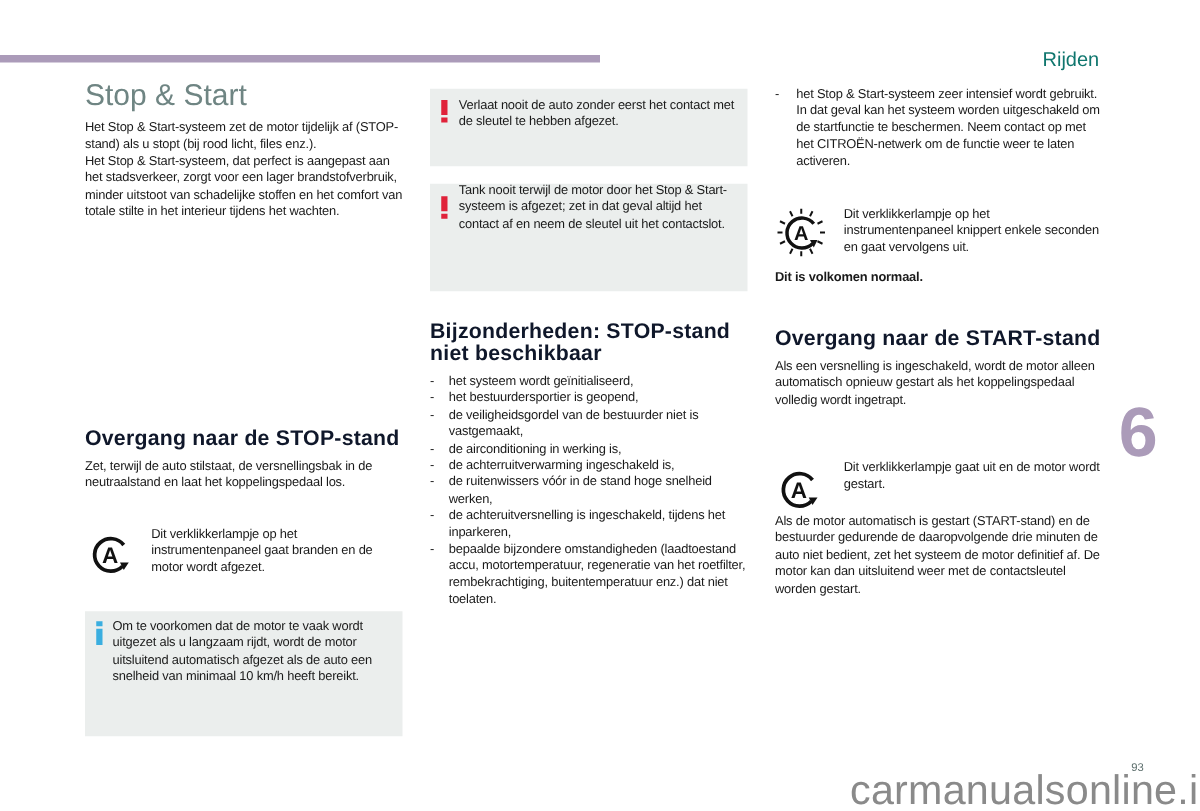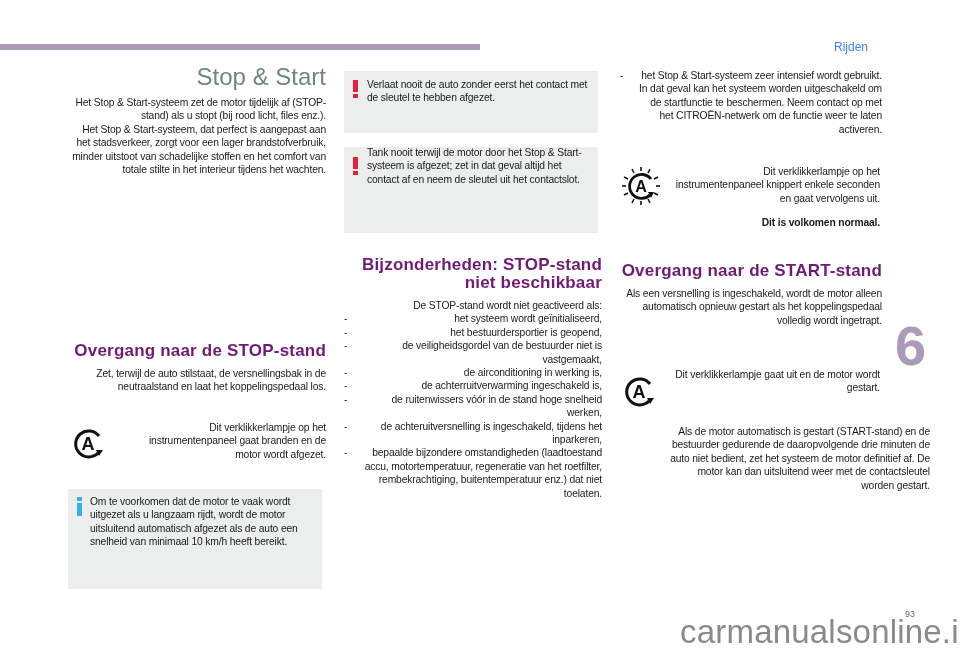--- a/index.html
+++ b/index.html
@@ -1,25 +1,25 @@
 <!DOCTYPE html>
 <html><head>
 <meta charset="utf-8">
 <style>
   html, body { margin:0; padding:0; }
   body { width:960px; height:649px; background:#ffffff; position:relative; overflow:hidden;
          font-family:"Liberation Sans", sans-serif; color:#1a1a1a; }
   .topbar { position:absolute; left:0; top:44px; width:480px; height:6px; background:#ab9bb9; }
-  .section-label { position:absolute; left:834px; top:40px; font-size:12px; color:#3b82f6; }
+  .section-label { position:absolute; left:834px; top:40px; font-size:16px; color:#0f766e; }
   .chapter-num { position:absolute; left:895px; top:318px; font-size:56px; font-weight:bold; color:#ab9bb9; line-height:1; }
   .page-num { position:absolute; left:905px; top:609px; font-size:9px; color:#5d6f6d; }
   .watermark { position:absolute; left:680px; top:613px; font-size:33px; color:#8a8a8a; letter-spacing:0.2px; }
-  .col { position:absolute; font-size:10.3px; line-height:13.4px; letter-spacing:-0.15px;text-align:right; }
+  .col { position:absolute; font-size:10.3px; line-height:13.4px; letter-spacing:-0.15px; }
   .title-main { font-size:24px; color:#6f8583; margin:0 0 6px 0; font-weight:normal; line-height:26px; letter-spacing:0; }
-  h2 { font-size:17px; font-weight:bold; line-height:18px; margin:0 0 7px 0; letter-spacing:0.2px; color:#701a75; }
+  h2 { font-size:17px; font-weight:bold; line-height:18px; margin:0 0 7px 0; letter-spacing:0.2px; color:#0f172a; }
   p { margin:0; }
   .box { background:#ebeeed; position:absolute; }
   .box-text { position:absolute; font-size:10.3px; line-height:13.4px; letter-spacing:-0.15px; }
   .box-icon { position:absolute; }
   .dash-list { list-style:none; margin:0; padding:0; }
   .dash-list li { position:relative; padding-left:15px; }
   .dash-list li::before { content:"-"; position:absolute; left:0; }
   .icon-row { position:absolute; }
   .bold { font-weight:bold; }
 </style>
@@ -68,21 +68,20 @@
 
 <div class="box" style="left:344px; top:147px; width:254px; height:86px;"></div>
 <div class="box-icon" style="left:353px; top:157px; width:5px;">
   <div style="width:5px;height:12px;background:#e0223a;"></div>
   <div style="width:5px;height:4px;background:#e0223a;margin-top:2px;"></div>
 </div>
 <div class="box-text" style="left:367px; top:146px; width:225px;">Tank nooit terwijl de motor door het Stop &amp; Start-systeem is afgezet; zet in dat geval altijd het contact af en neem de sleutel uit het contactslot.</div>
 
 <div class="col" style="left:344px; top:256px; width:258px;">
   <h2>Bijzonderheden: STOP-stand niet beschikbaar</h2>
-  <p>De STOP-stand wordt niet geactiveerd als:</p>
   <ul class="dash-list">
     <li>het systeem wordt geïnitialiseerd,</li>
     <li>het bestuurdersportier is geopend,</li>
     <li>de veiligheidsgordel van de bestuurder niet is vastgemaakt,</li>
     <li>de airconditioning in werking is,</li>
     <li>de achterruitverwarming ingeschakeld is,</li>
     <li>de ruitenwissers vóór in de stand hoge snelheid werken,</li>
     <li>de achteruitversnelling is ingeschakeld, tijdens het inparkeren,</li>
     <li>bepaalde bijzondere omstandigheden (laadtoestand accu, motortemperatuur, regeneratie van het roetfilter, rembekrachtiging, buitentemperatuur enz.) dat niet toelaten.</li>
   </ul>
@@ -125,13 +124,13 @@
 
 <div class="icon-row" style="left:619px; top:371px;">
   <svg width="40" height="40" viewBox="0 0 40 40">
     <path d="M30 30 A13 13 0 1 1 31 13" fill="none" stroke="#111" stroke-width="3"></path>
     <polygon points="28,27 35,27 31,33" fill="#111"></polygon>
     <text x="20" y="27" font-family="Liberation Sans, sans-serif" font-size="18" font-weight="bold" text-anchor="middle" fill="#111">A</text>
   </svg>
 </div>
 <div class="col" style="left:675px; top:368px; width:205px;">Dit verklikkerlampje gaat uit en de motor wordt gestart.</div>
 
-<div class="col" style="left:620px; top:425px; width:262px;margin-left:48px;">Als de motor automatisch is gestart (START-stand) en de bestuurder gedurende de daaropvolgende drie minuten de auto niet bedient, zet het systeem de motor definitief af. De motor kan dan uitsluitend weer met de contactsleutel worden gestart.</div>
+<div class="col" style="left:620px; top:411px; width:262px;">Als de motor automatisch is gestart (START-stand) en de bestuurder gedurende de daaropvolgende drie minuten de auto niet bedient, zet het systeem de motor definitief af. De motor kan dan uitsluitend weer met de contactsleutel worden gestart.</div>
 
 </body></html>

